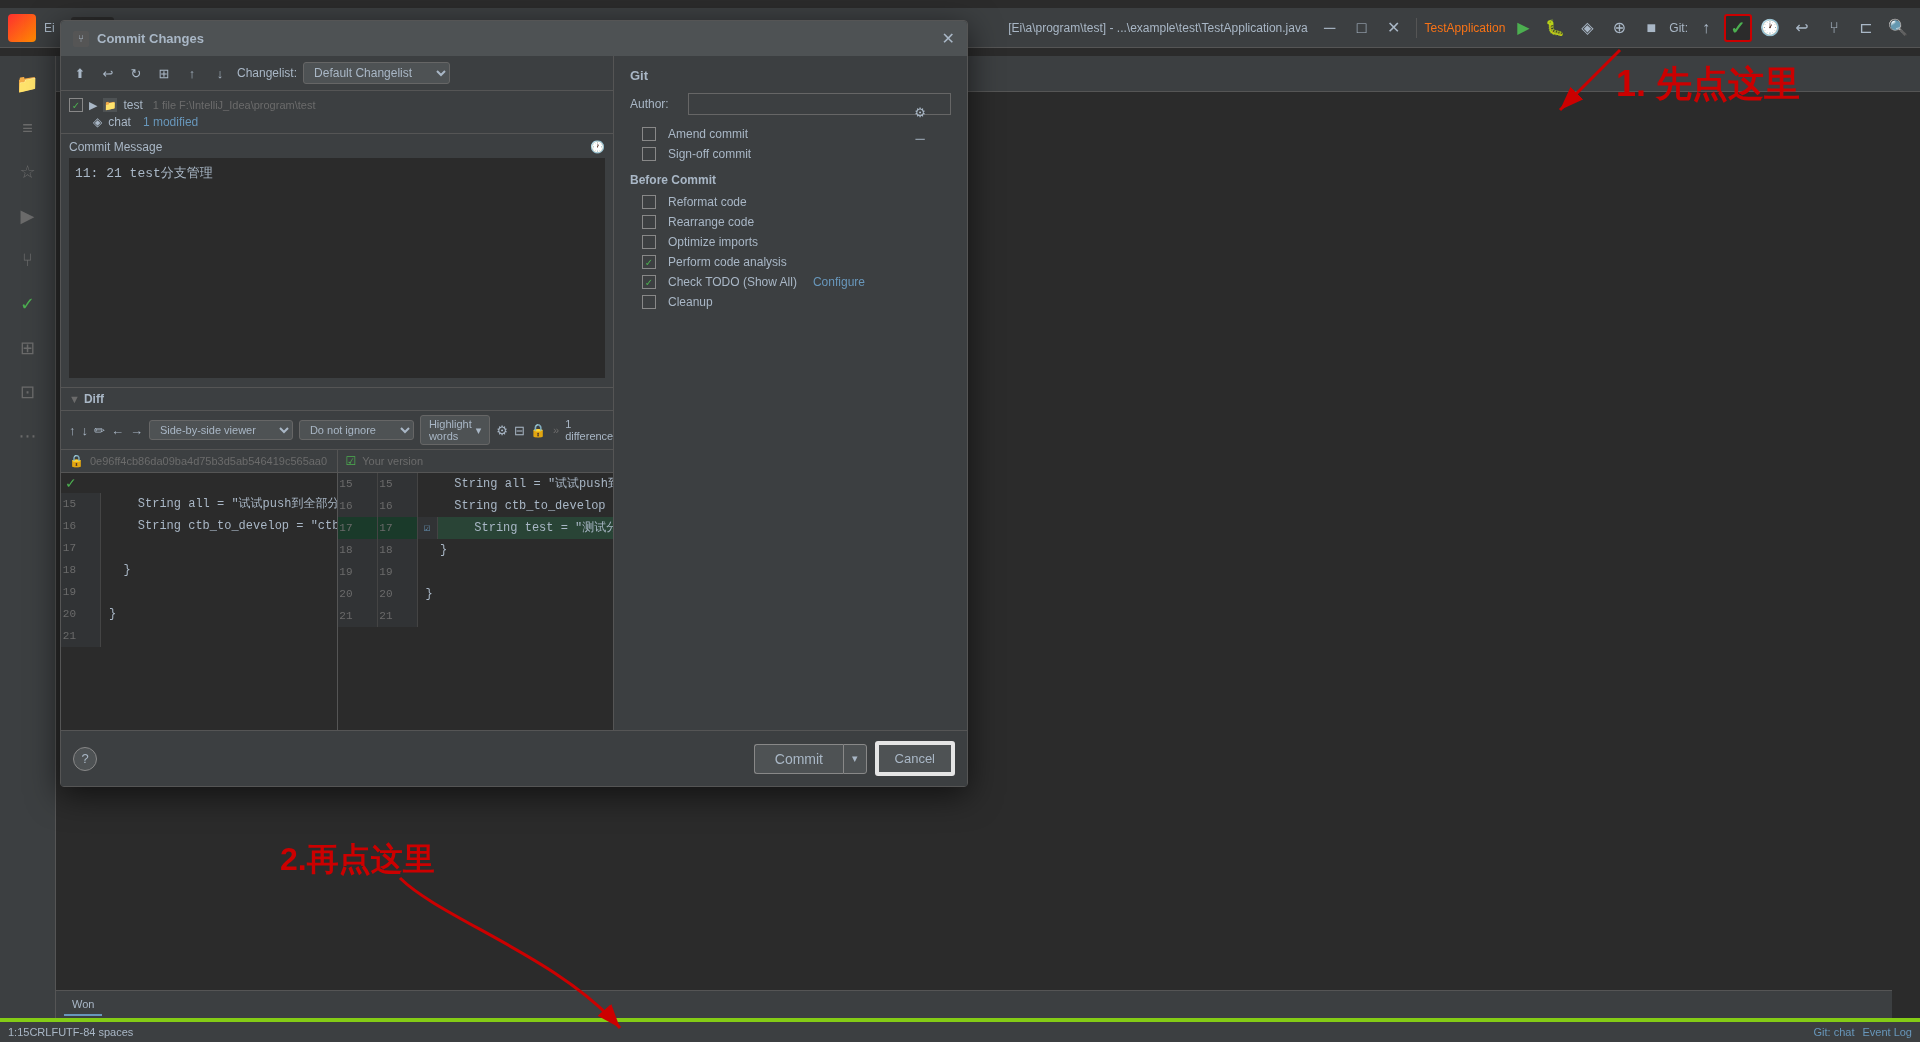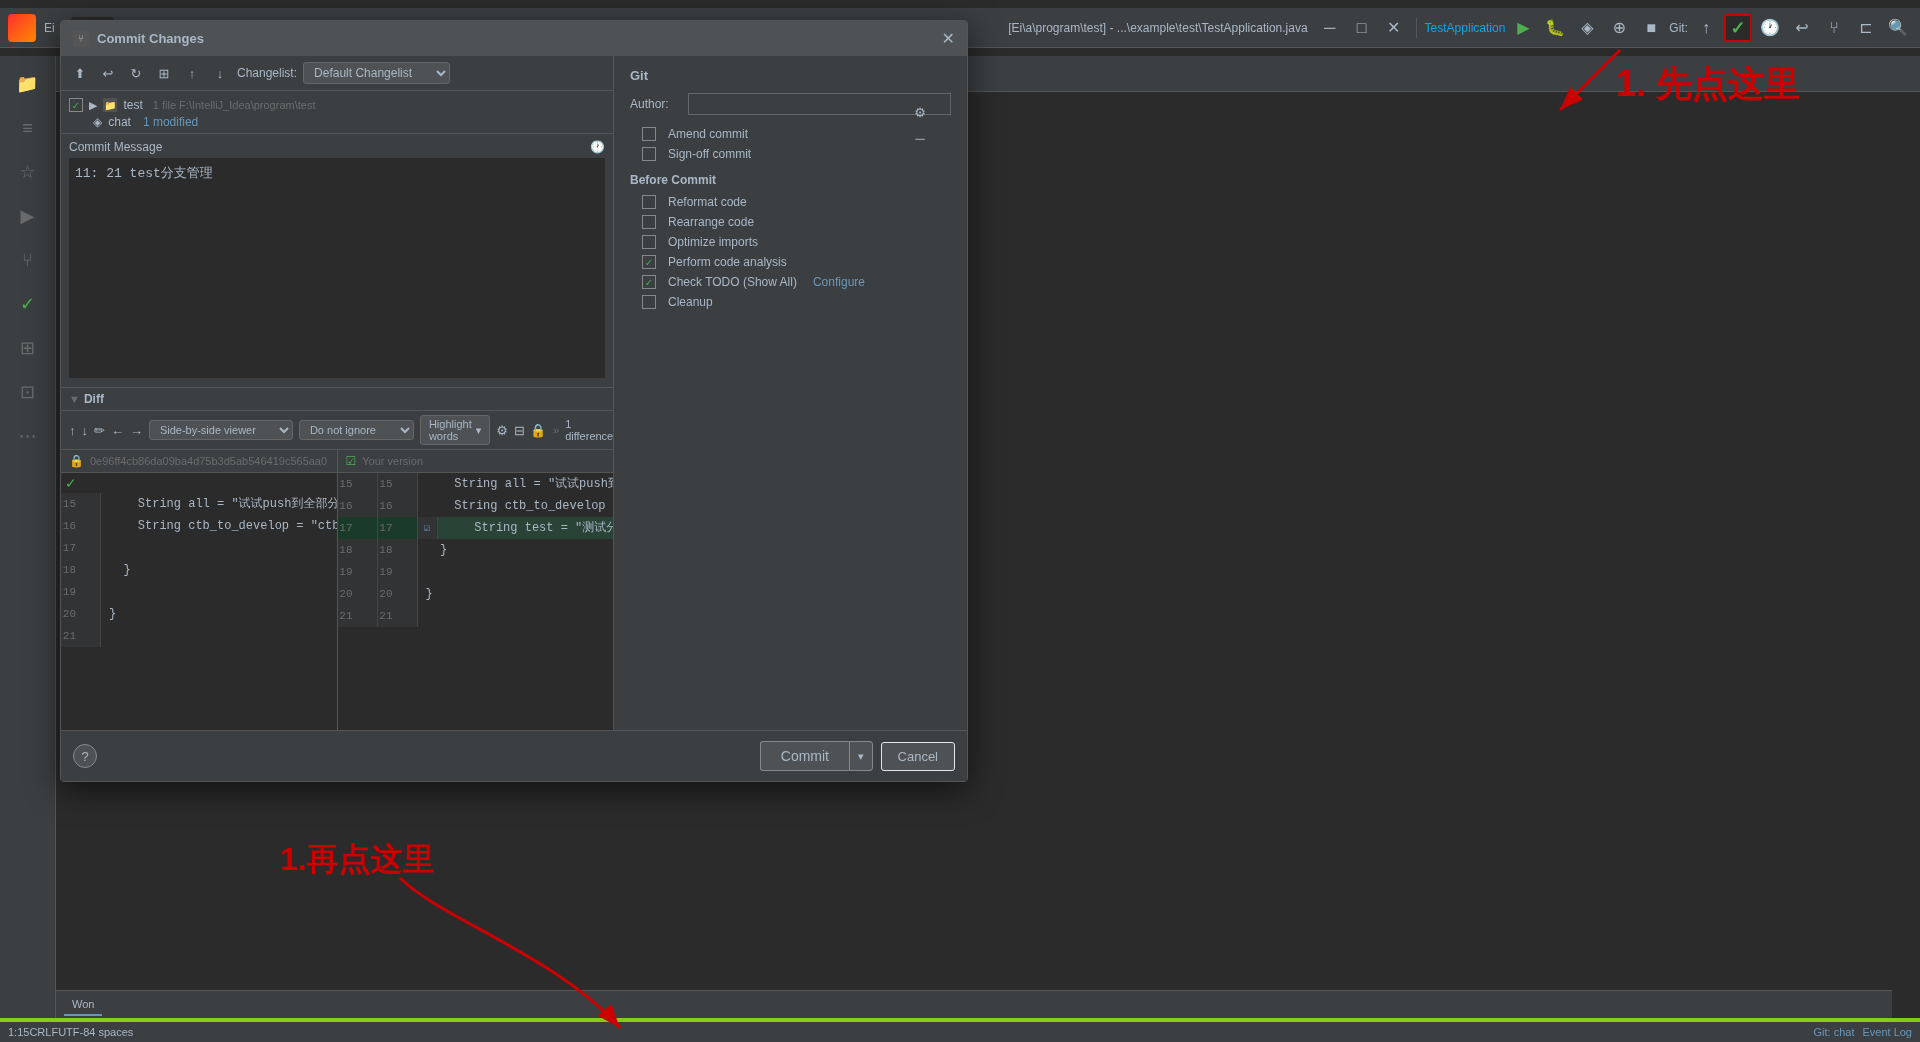--- a/index.html
+++ b/index.html
@@ -610,21 +610,21 @@
       border: 1px solid #888;
       color: #a9b7c6;
       padding: 6px 8px;
       font-size: 11px;
       cursor: pointer;
       border-radius: 0 3px 3px 0;
     }
 
     .cancel-btn {
       background: #4e5254;
-      border: 1px solid #e5e5e5;
+      border: 4px solid #e5e5e5;
       color: #a9b7c6;
       padding: 6px 16px;
       font-size: 13px;
       cursor: pointer;
       border-radius: 3px;
     }
 
     
     .annotation {
       position: absolute;
@@ -704,21 +704,21 @@
       <span>test</span>
     </div>
   </div>
 
   <div class="ide-right-toolbar">
     <span style="color:#a9b7c6;font-size:12px;margin-right:4px;">[Ei\a\program\test] - ...\example\test\TestApplication.java</span>
     <div class="toolbar-btn">─</div>
     <div class="toolbar-btn">□</div>
     <div class="toolbar-btn">✕</div>
     <div style="width:1px;height:20px;background:#555;margin:0 4px;"></div>
-    <span style="color:#0ea5e9;font-size:12px;">TestApplication</span>
+    <span style="color:#f97316;font-size:12px;">TestApplication</span>
     <div class="toolbar-btn" style="color:#4caf50;">▶</div>
     <div class="toolbar-btn">🐛</div>
     <div class="toolbar-btn">◈</div>
     <div class="toolbar-btn">⊕</div>
     <div class="toolbar-btn">■</div>
     <span style="color:#a9b7c6;font-size:12px;">Git:</span>
     <div class="toolbar-btn">↑</div>
     <div class="toolbar-btn git-check">✓</div>
     <div class="toolbar-btn">🕐</div>
     <div class="toolbar-btn">↩</div>
@@ -1032,21 +1032,21 @@
       <defs>
         <marker id="arrowhead1" markerWidth="8" markerHeight="6" refX="8" refY="3" orient="auto">
           <polygon points="0 0, 8 3, 0 6" fill="#cc0000"></polygon>
         </marker>
       </defs>
       <path d="M80,20 L20,80" stroke="#cc0000" stroke-width="3" fill="none" marker-end="url(#arrowhead1)"></path>
     </svg>
   </div>
 
   <div class="annotation" style="bottom:160px;left:280px;">
-    <span class="annotation-text" style="font-size:32px;">1.再点这里</span>
+    <span class="annotation-text" style="font-size:32px;">2.再点这里</span>
     
     <svg width="300" height="200" style="position:absolute;top:20px;left:80px;">
       <defs>
         <marker id="arrowhead2" markerWidth="8" markerHeight="6" refX="8" refY="3" orient="auto">
           <polygon points="0 0, 8 3, 0 6" fill="#cc0000"></polygon>
         </marker>
       </defs>
       <path d="M40,20 C80,60 200,100 260,170" stroke="#cc0000" stroke-width="3" fill="none" marker-end="url(#arrowhead2)"></path>
     </svg>
   </div>

